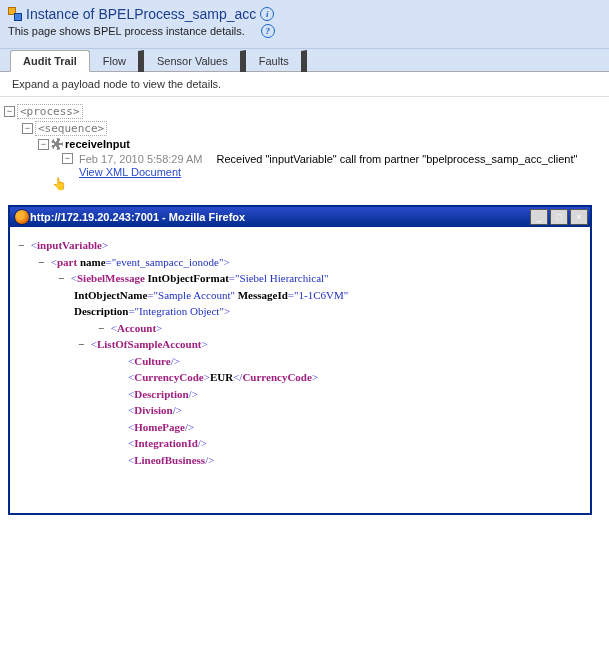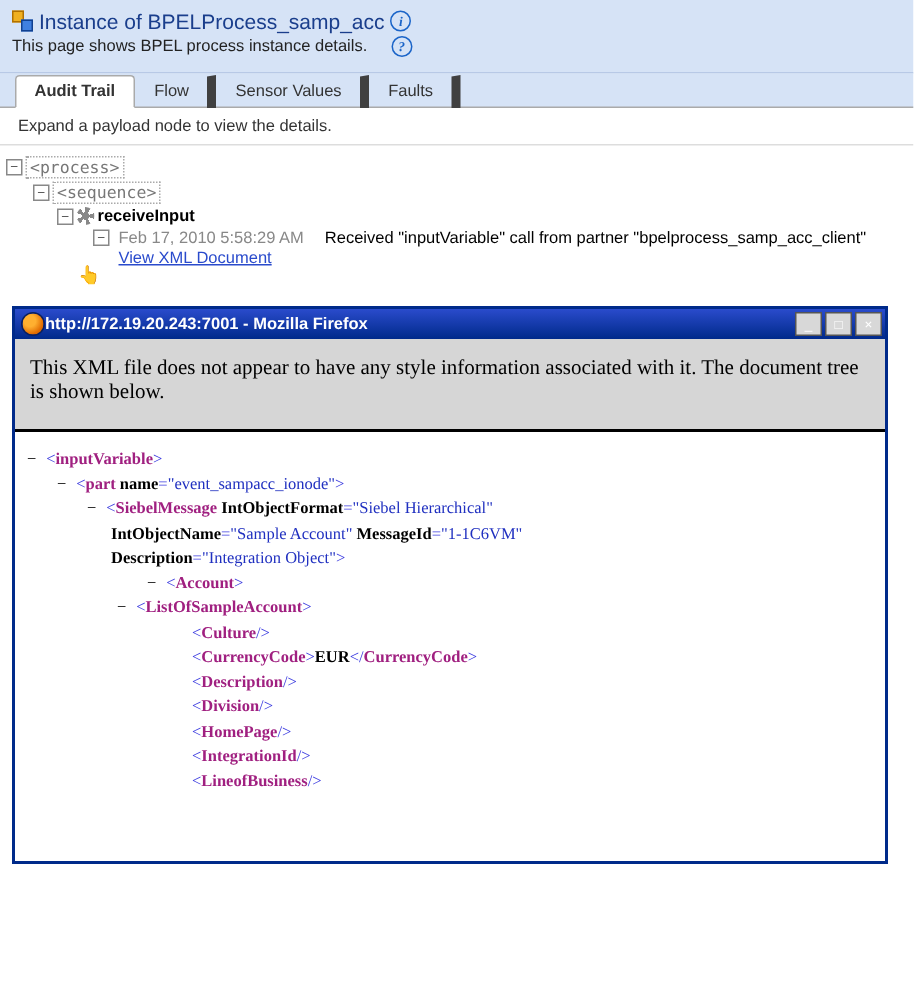--- a/index.html
+++ b/index.html
@@ -102,21 +102,20 @@
 <div class="popup">
   <div class="titlebar">
     <span class="ff-icon"></span>
     <span class="titlebar-text">http://172.19.20.243:7001 - Mozilla Firefox</span>
     <div class="winbtns">
       <span class="winbtn">_</span>
       <span class="winbtn">□</span>
       <span class="winbtn">×</span>
     </div>
   </div>
-  <div class="pop-msg">This XML file does not appear to have any style information associated with it. The document tree is shown below.</div>
   <div class="xml-body">
 
     <div class="xml-line" style="padding-left:0px">
       <span class="pm">−</span>
       <span class="t-pun">&lt;</span><span class="t-el">inputVariable</span><span class="t-pun">&gt;</span>
     </div>
 
     <div class="xml-line" style="padding-left:20px">
       <span class="pm">−</span>
       <span class="t-pun">&lt;</span><span class="t-el">part</span>

